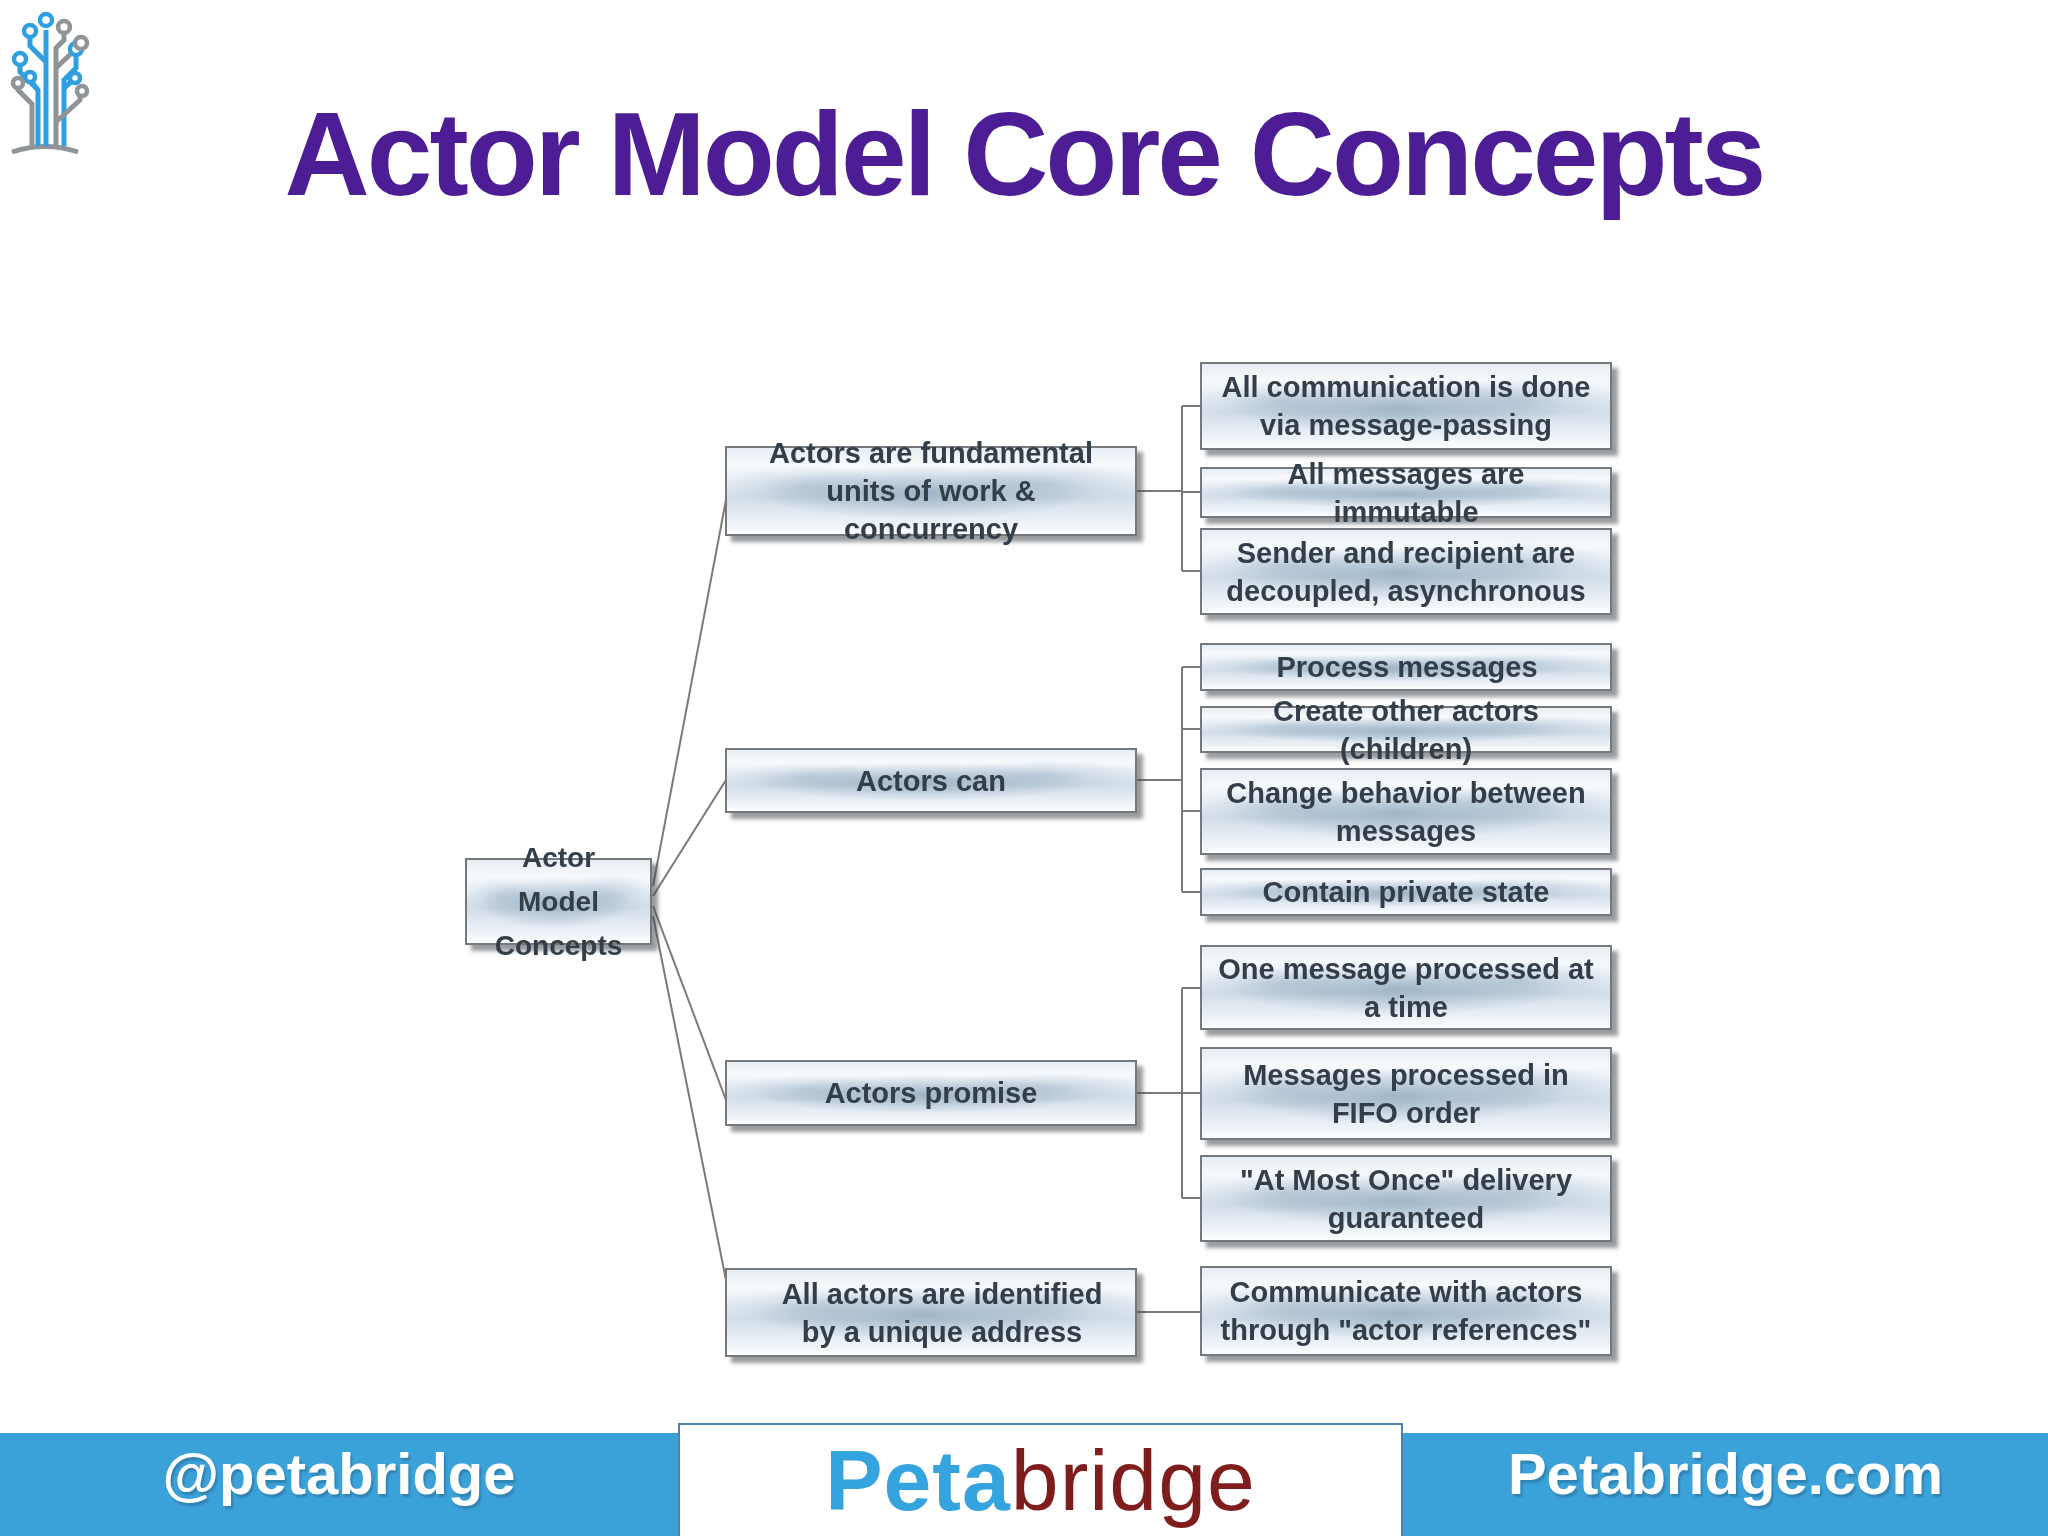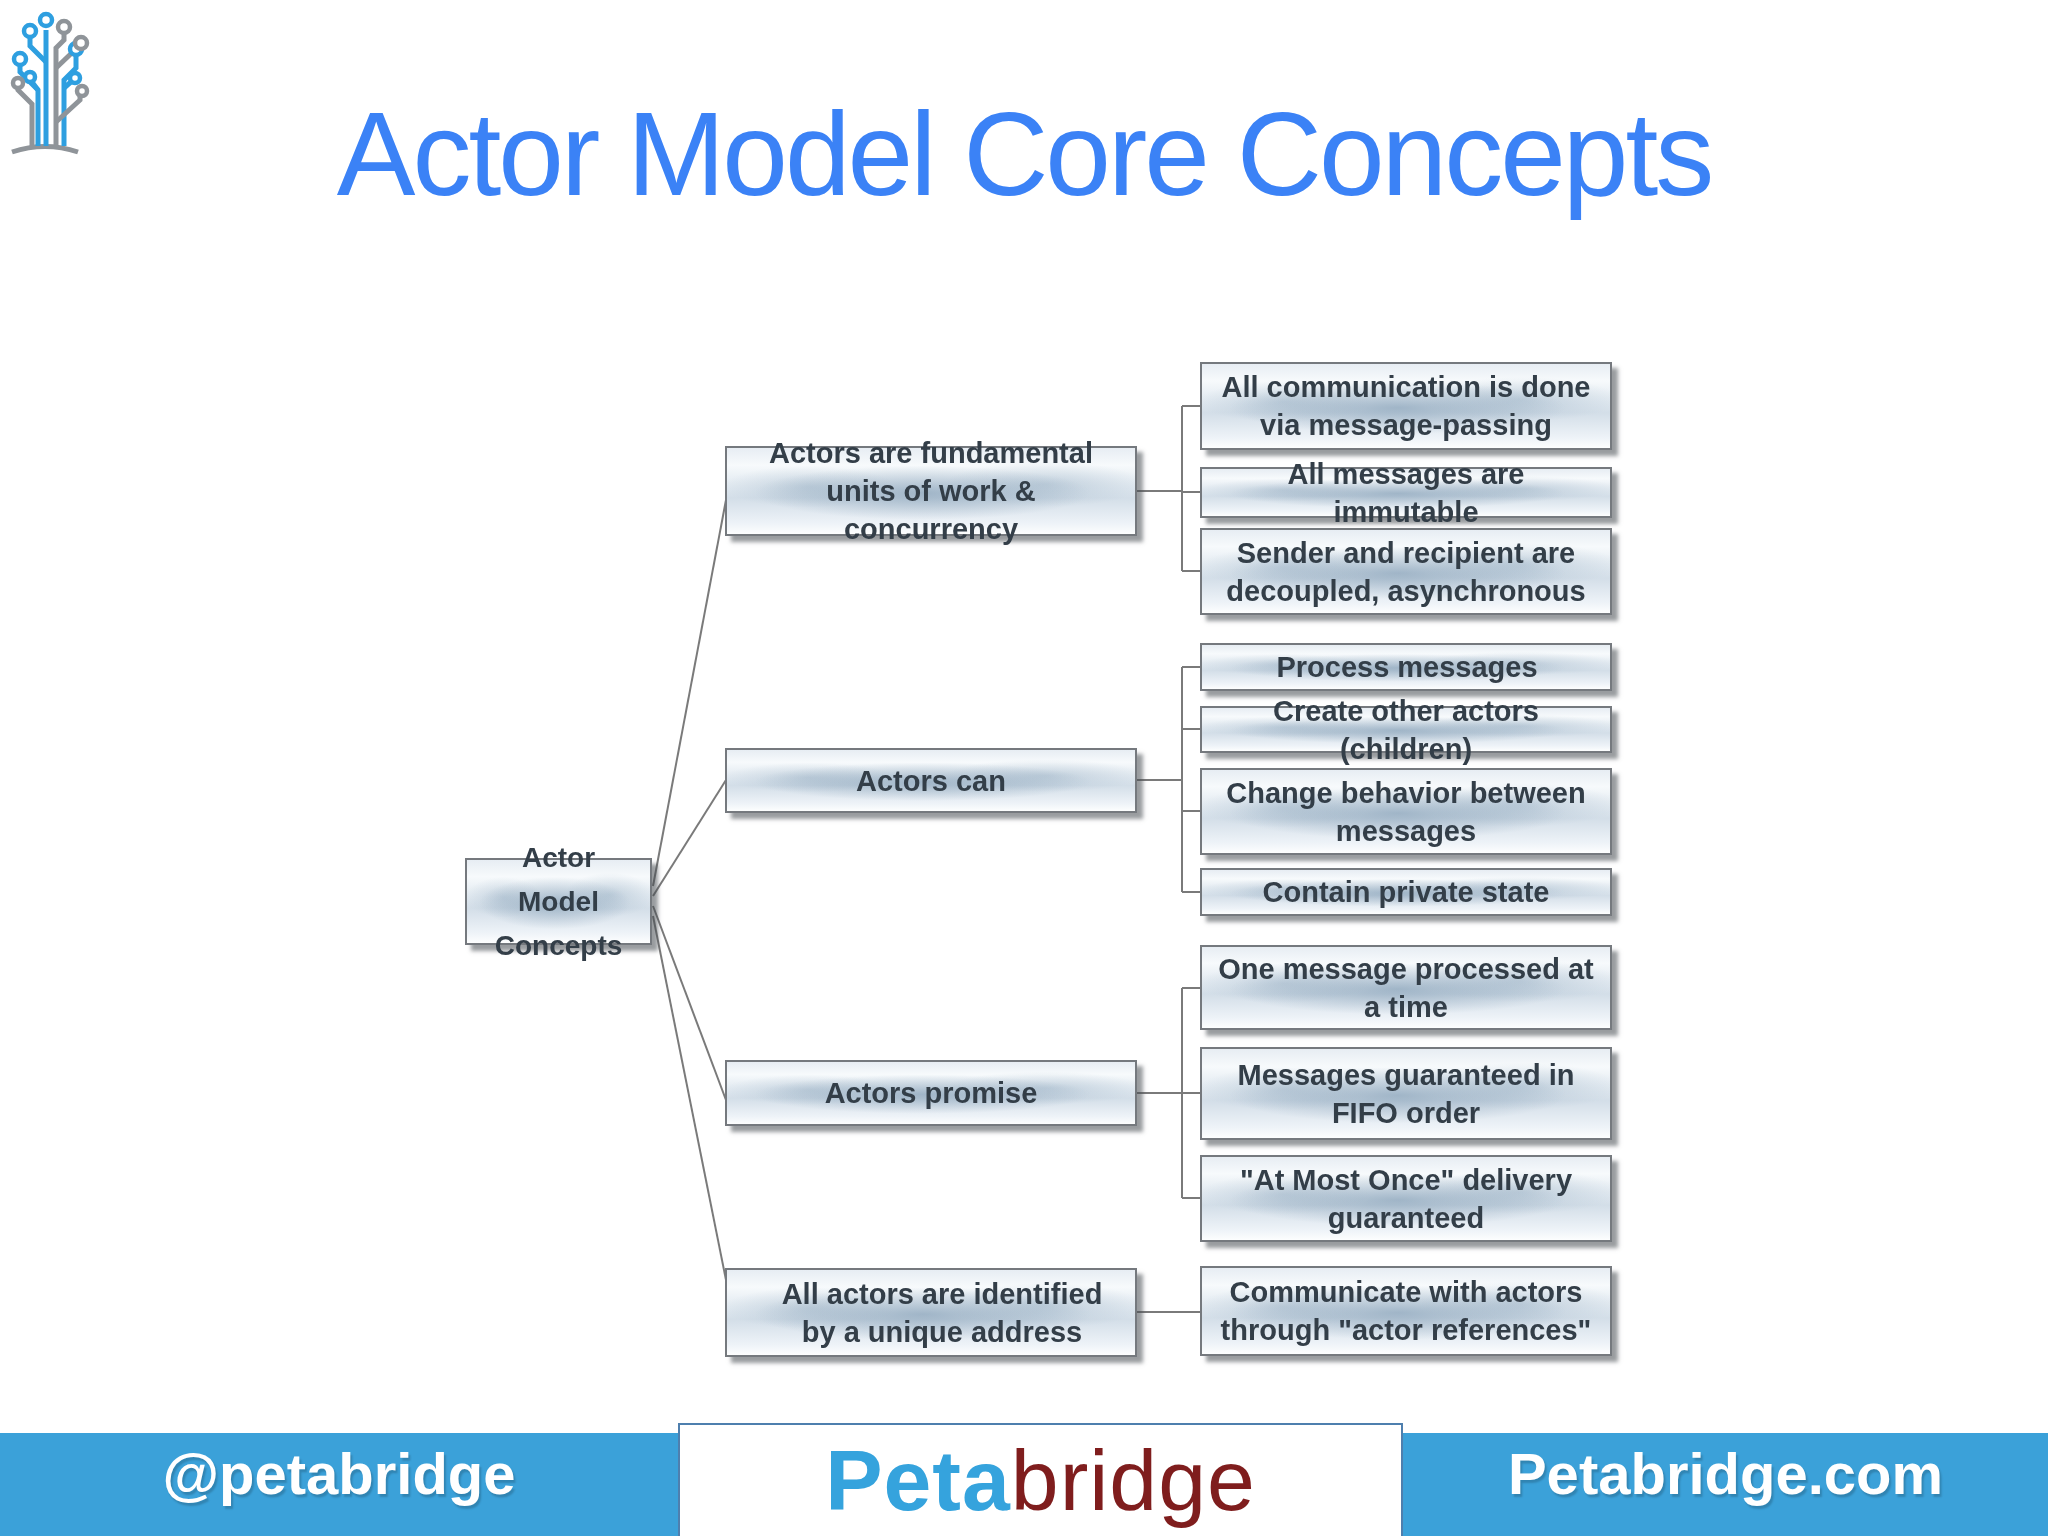--- a/index.html
+++ b/index.html
@@ -2,21 +2,21 @@
 <html><head>
 <meta charset="utf-8">
 <style>
   html,body{margin:0;padding:0;background:#ffffff;}
   .stage{
     position:relative;width:2048px;height:1536px;overflow:hidden;background:#ffffff;
     font-family:"Liberation Sans",sans-serif;
   }
   .title{
     position:absolute;left:0;top:86px;width:2048px;margin:0;
-    text-align:center;font-size:118px;font-weight:400;letter-spacing:-3px;color:#3b82f6;
+    text-align:center;font-size:118px;font-weight:700;letter-spacing:-3px;color:#4c1d95;
   }
   .connectors{position:absolute;left:0;top:0;}
   .logo{position:absolute;left:8px;top:4px;}
   .node{
     position:absolute;box-sizing:border-box;
     display:flex;align-items:center;justify-content:center;text-align:center;
     padding:0 14px;
     border:2px solid #75797e;
     box-shadow:6px 6px 4px rgba(70,75,80,.55);
     color:#333e48;font-weight:bold;font-size:29px;line-height:38px;
@@ -126,21 +126,21 @@
   <div class="node" style="left:1200px;top:362px;width:412px;height:88px;">All communication is done via message-passing</div>
   <div class="node" style="left:1200px;top:467px;width:412px;height:51px;">All messages are immutable</div>
   <div class="node" style="left:1200px;top:528px;width:412px;height:87px;">Sender and recipient are decoupled, asynchronous</div>
 
   <div class="node" style="left:1200px;top:643px;width:412px;height:48px;padding-left:16px;">Process messages</div>
   <div class="node" style="left:1200px;top:706px;width:412px;height:47px;">Create other actors (children)</div>
   <div class="node" style="left:1200px;top:768px;width:412px;height:87px;">Change behavior between messages</div>
   <div class="node" style="left:1200px;top:868px;width:412px;height:48px;">Contain private state</div>
 
   <div class="node" style="left:1200px;top:945px;width:412px;height:85px;">One message processed at a time</div>
-  <div class="node" style="left:1200px;top:1047px;width:412px;height:93px;">Messages guaranteed in FIFO order</div>
+  <div class="node" style="left:1200px;top:1047px;width:412px;height:93px;">Messages processed in FIFO order</div>
   <div class="node" style="left:1200px;top:1155px;width:412px;height:87px;">"At Most Once" delivery guaranteed</div>
 
   <div class="node" style="left:1200px;top:1266px;width:412px;height:90px;">Communicate with actors through "actor references"</div>
 
   <div class="footer-bar" style="background: rgb(59, 161, 217);"></div>
   <div class="footer-left">@petabridge</div>
   <div class="footer-center">
     <span class="peta">Peta</span>
       <span class="bridge">bridge</span>
   </div>

